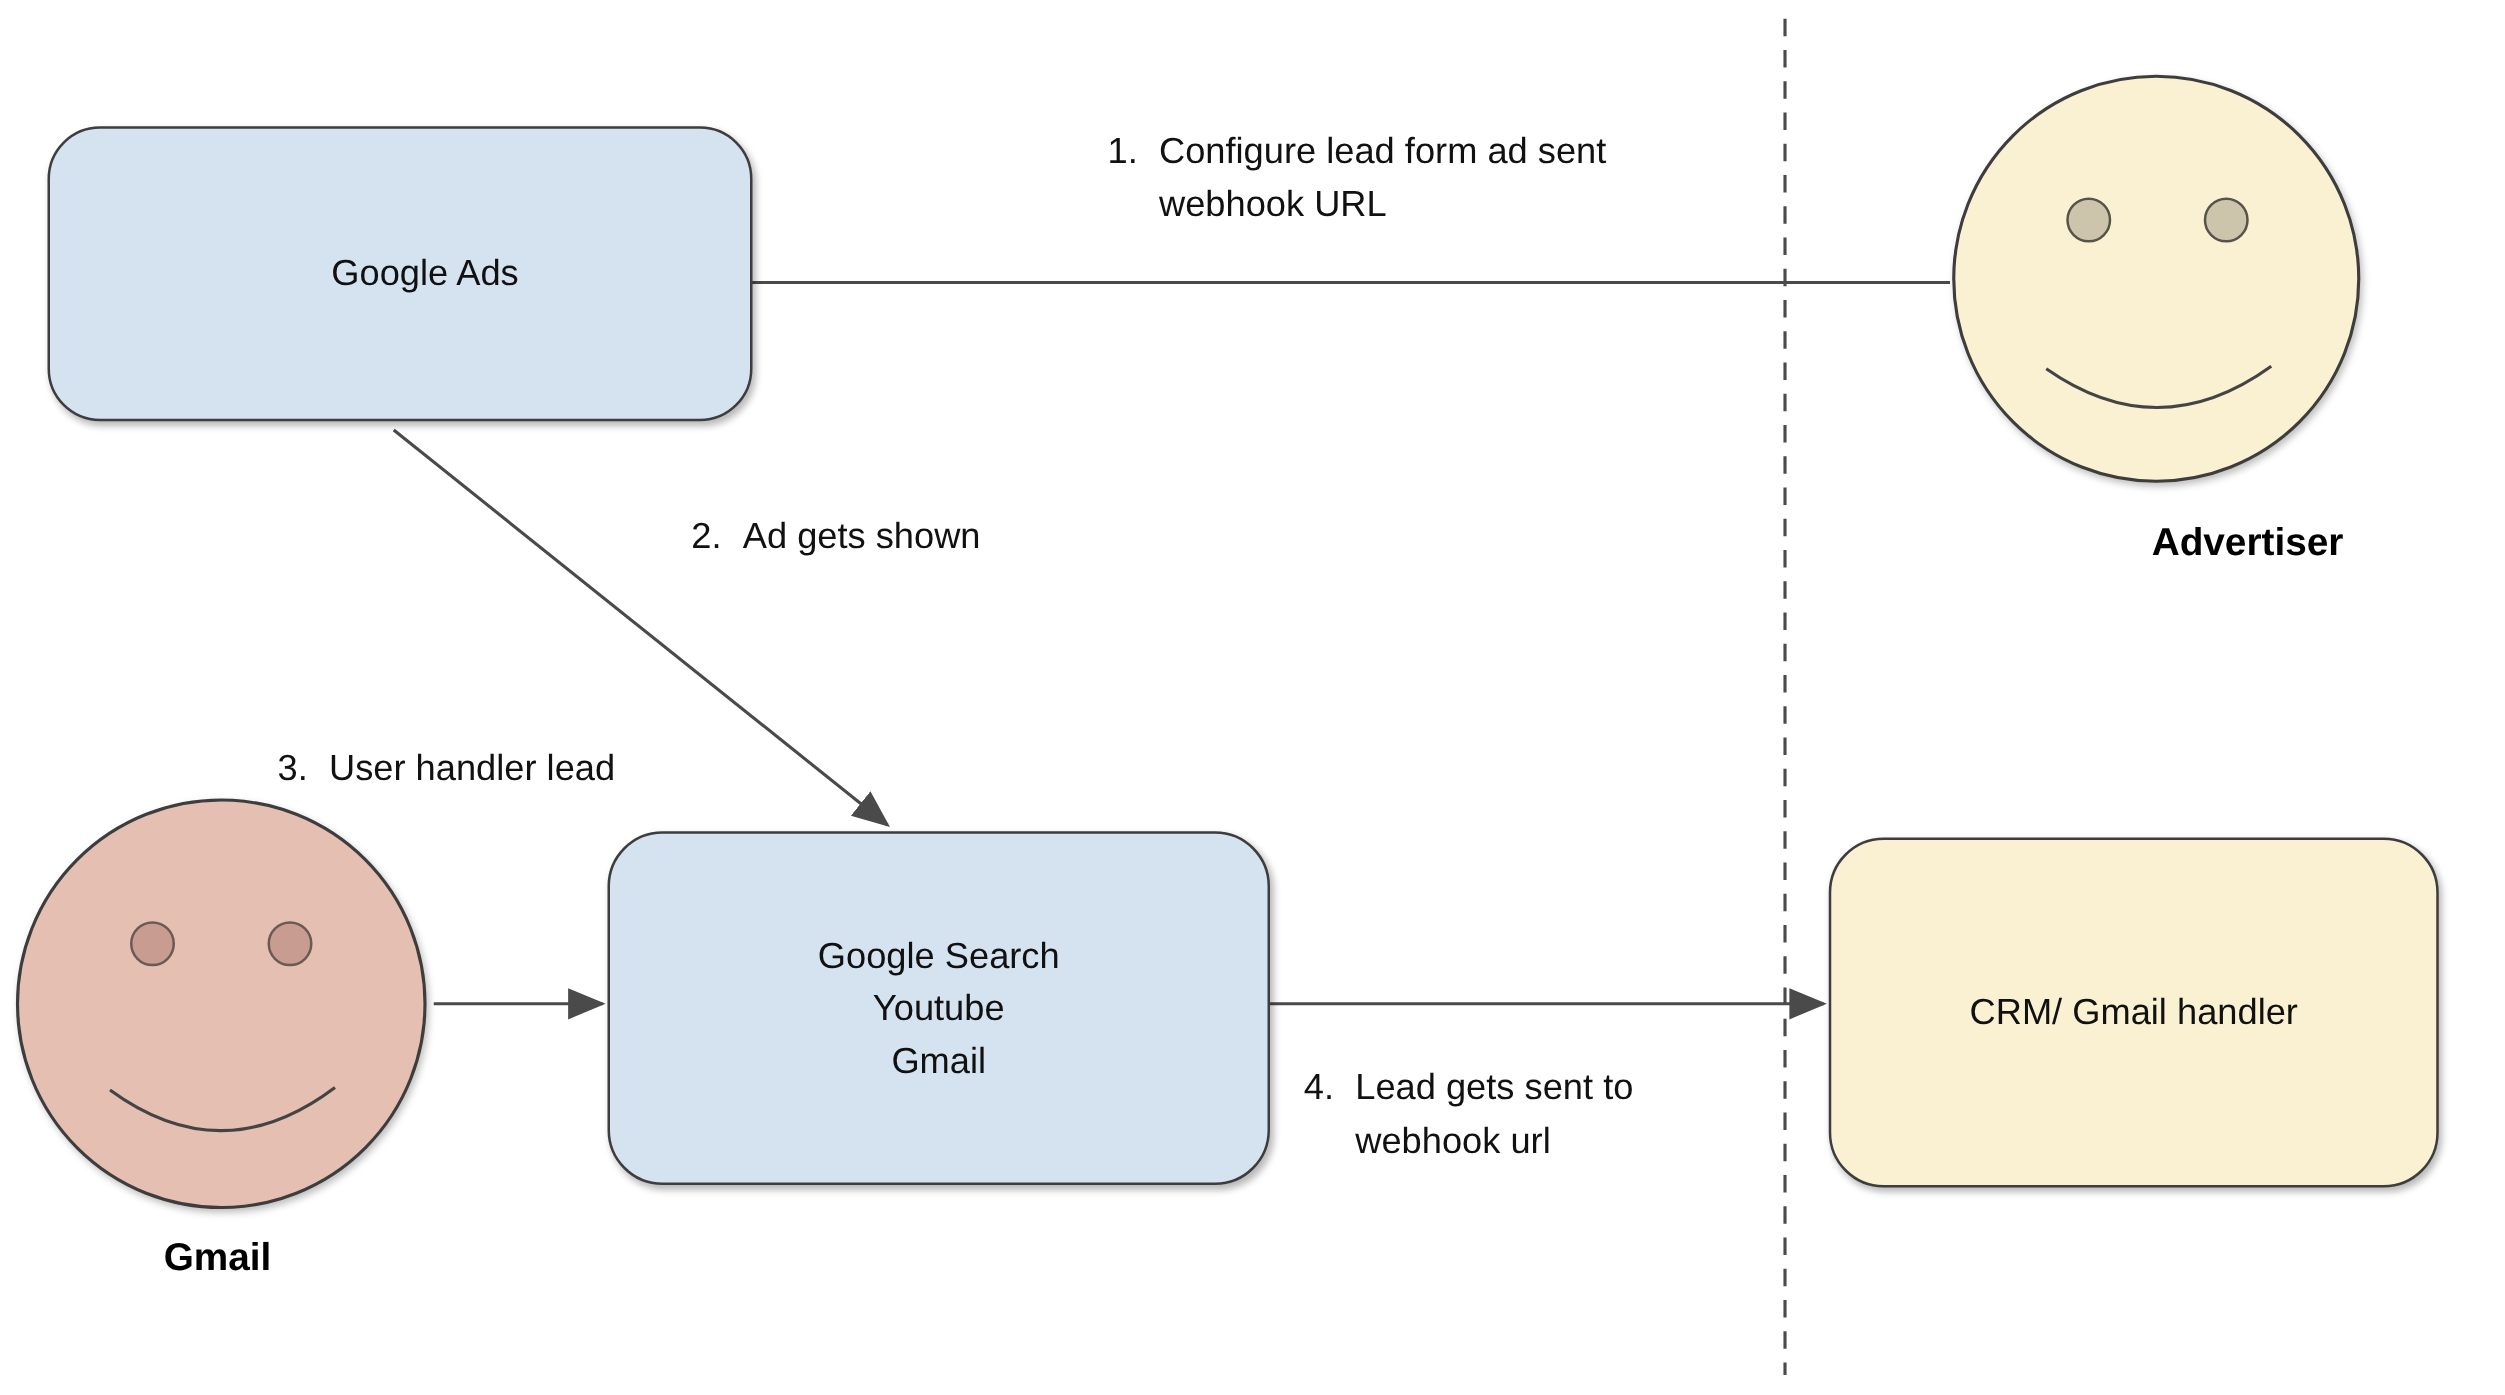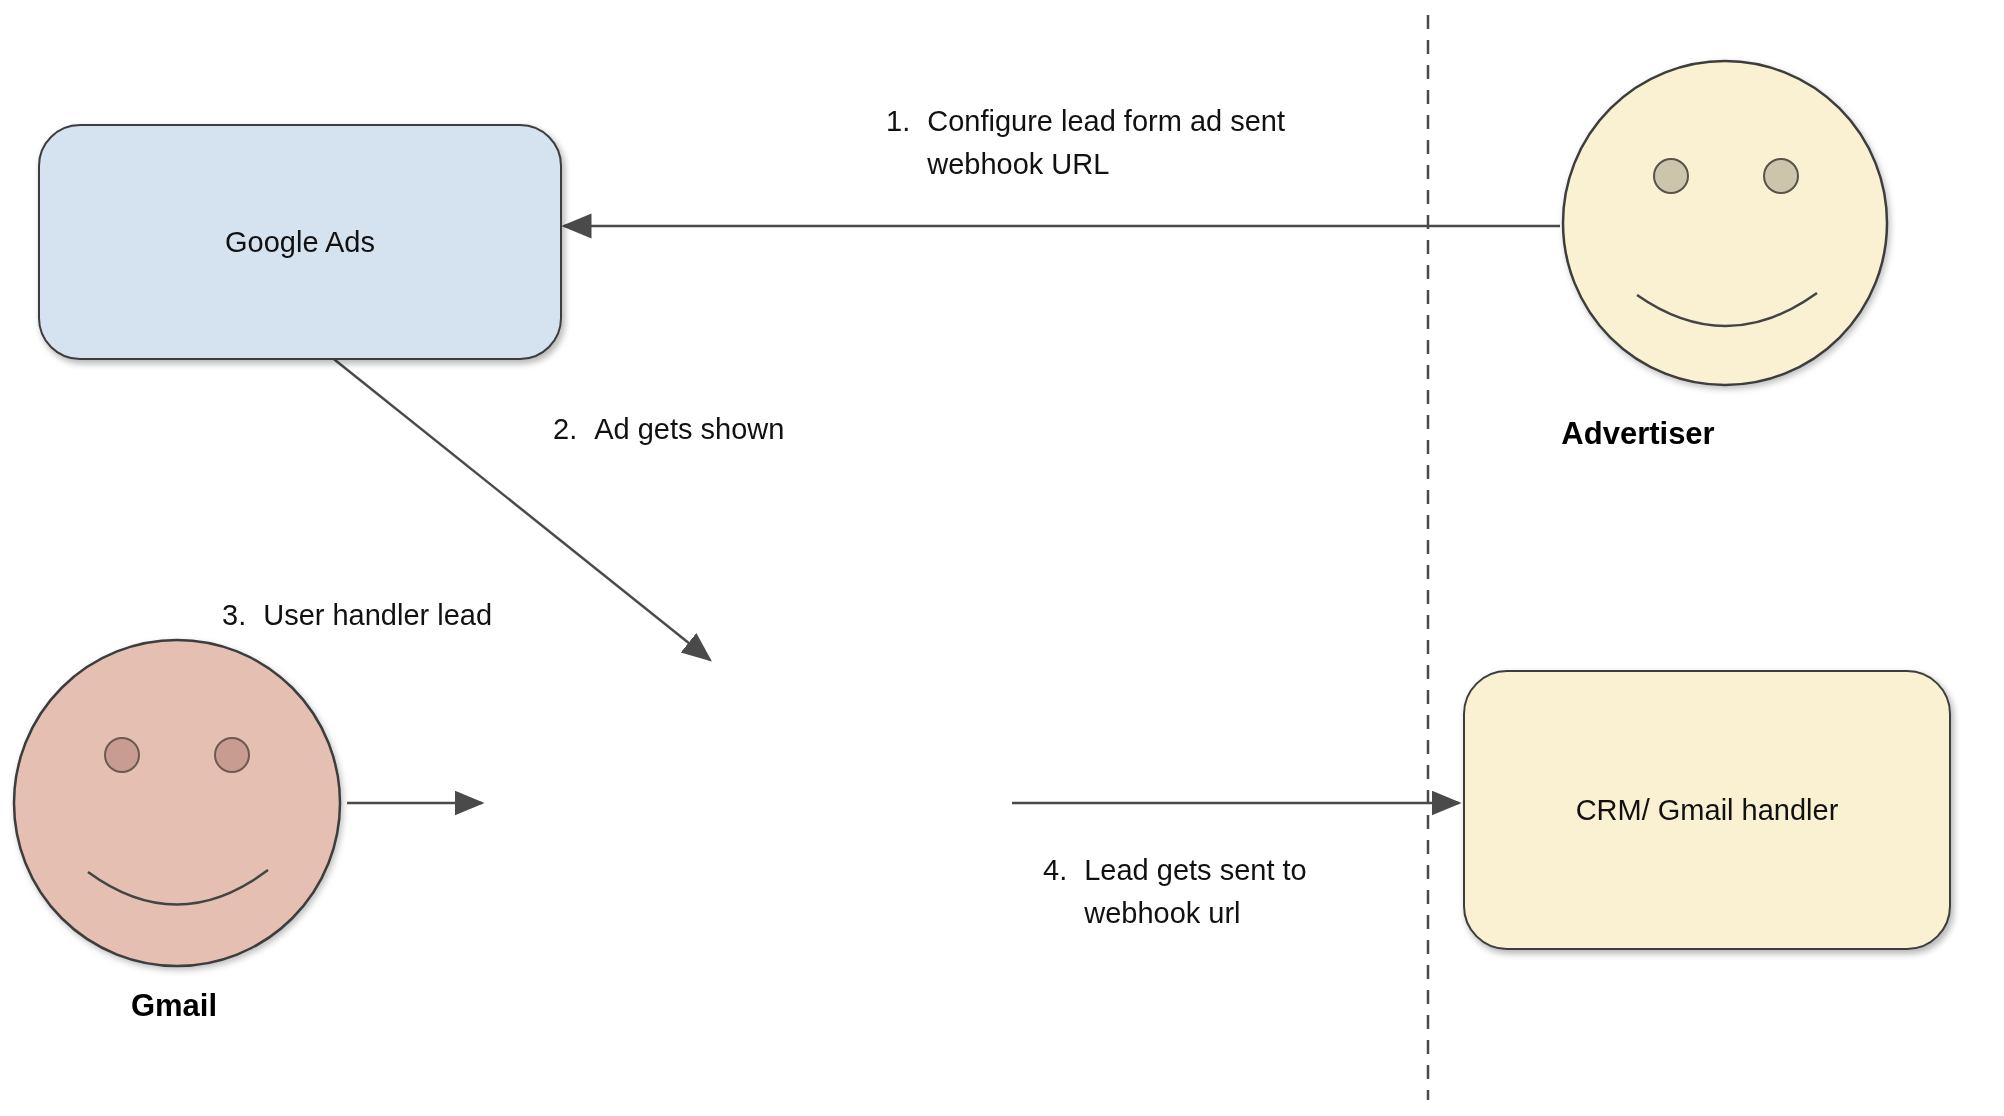--- a/index.html
+++ b/index.html
@@ -29,23 +29,24 @@
     text-align: center;
     border: 2.5px solid var(--stroke-dark, #3d3d3d);
     box-shadow: 2.5px 3.5px 6px rgba(0,0,0,0.28);
     color: var(--text-black, #111);
     font-size: 29px;
     line-height: 42px;
   }
   .box-blue   { background: var(--node-blue,   #d5e2f0); }
   .box-yellow { background: var(--node-yellow, #faf1d3); }
   #google-ads-box {
-    left: 38px; top: 124px;
+    left: 38px; top: 101px;
     width: 520px; height: 232px;
     border-radius: 42px;
+    padding-left: 40px;
   }
   #platforms-box {
     left: 486px; top: 665px;
     width: 526px; height: 279px;
     border-radius: 44px;
   }
   #crm-box {
     left: 1463px; top: 670px;
     width: 484px; height: 276px;
     border-radius: 44px;
@@ -68,21 +69,21 @@
   #step4-label { left: 1043px; top: 849px; }
 
   .actor-label {
     position: absolute;
     transform: translateX(-50%);
     font-size: 31px;
     font-weight: bold;
     color: #000;
     white-space: nowrap;
   }
-  #advertiser-label { left: 1638px; top: 416px; }
+  #advertiser-label { left: 1798px; top: 416px; }
   #user-label       { left: 174px;  top: 988px; }
 
   .flow-line {
     stroke: var(--arrow-gray, #4a4a4a);
     stroke-width: 2.5;
     fill: none;
   }
   .divider {
     stroke: var(--arrow-gray, #4a4a4a);
     stroke-width: 2.5;
@@ -133,20 +134,27 @@
       <circle class="eye user" cx="122" cy="755" r="17"></circle>
       <circle class="eye user" cx="232" cy="755" r="17"></circle>
       <path class="smile" d="M 88 872 Q 178 938 268 870"></path>
     </g>
   </svg>
 
   <div id="google-ads-box" class="node-box box-blue">
     <span>Google Ads</span>
   </div>
 
+  <div id="platforms-box" class="node-box box-blue">
+    <span>
+      <span class="box-line">Google Search</span>
+      <span class="box-line">Youtube</span>
+      <span class="box-line">Gmail</span>
+    </span>
+  </div>
 
   <div id="crm-box" class="node-box box-yellow">
     <span>CRM/ Gmail handler</span>
   </div>
 
   <div id="step1-label" class="step-label">
     <span class="step-num">1.</span>
     <span class="step-text">
       <span class="step-line">Configure lead form ad sent</span>
       <span class="step-line">webhook URL</span>

